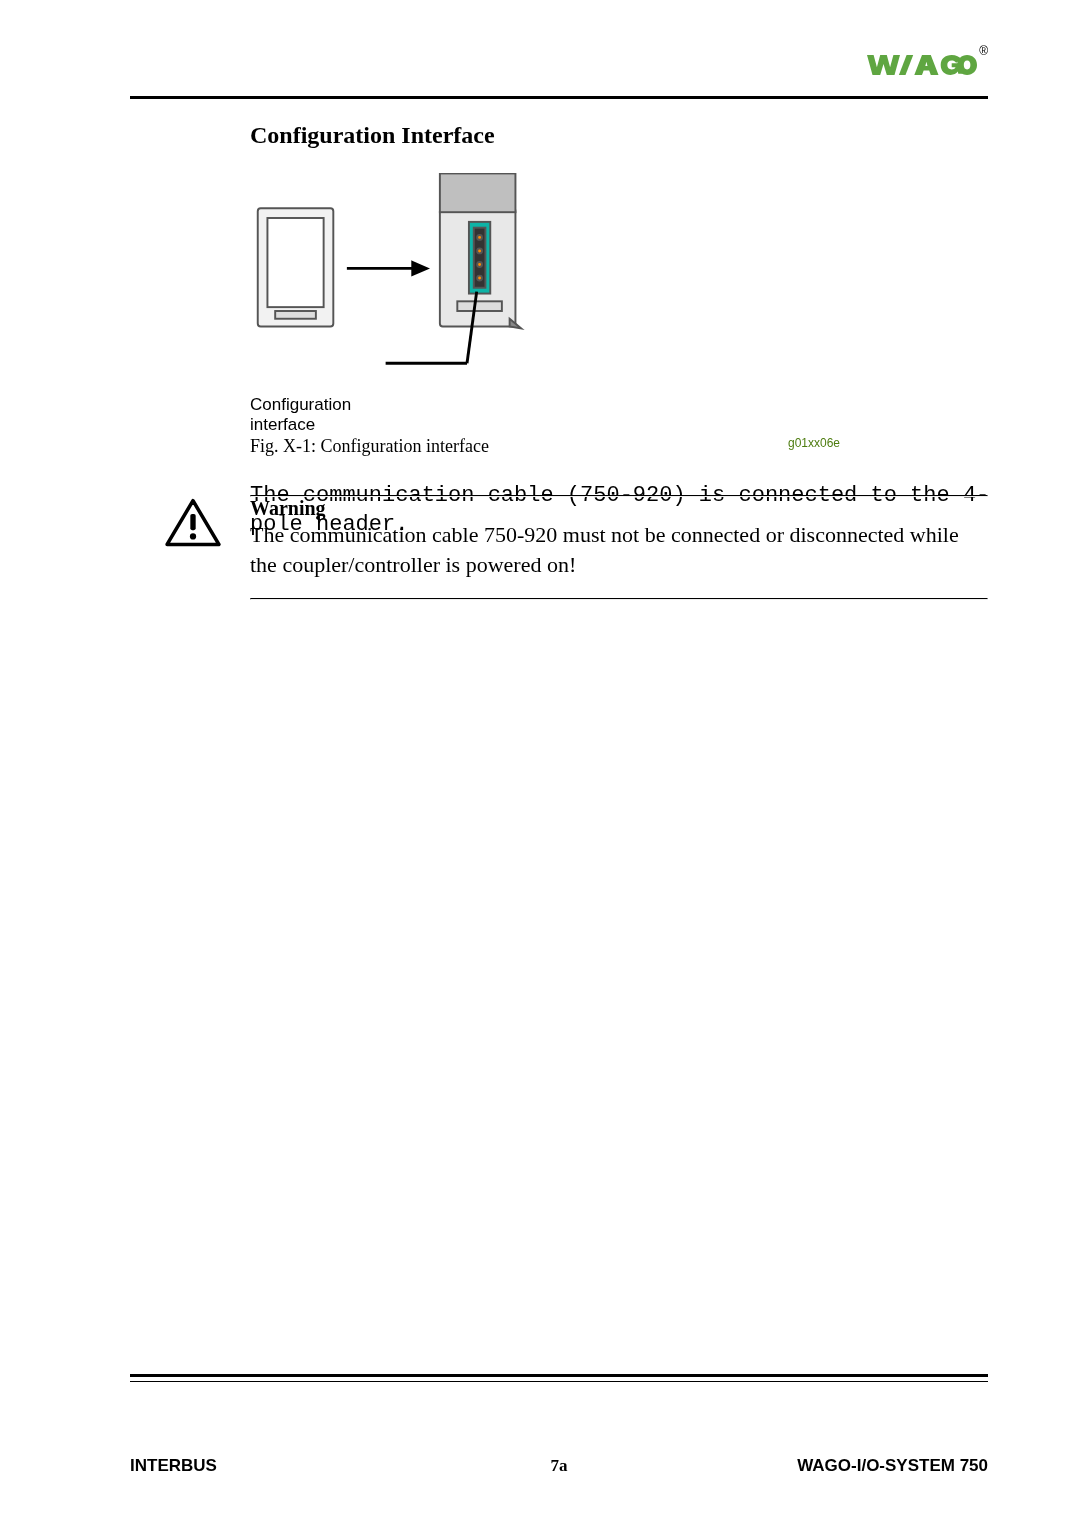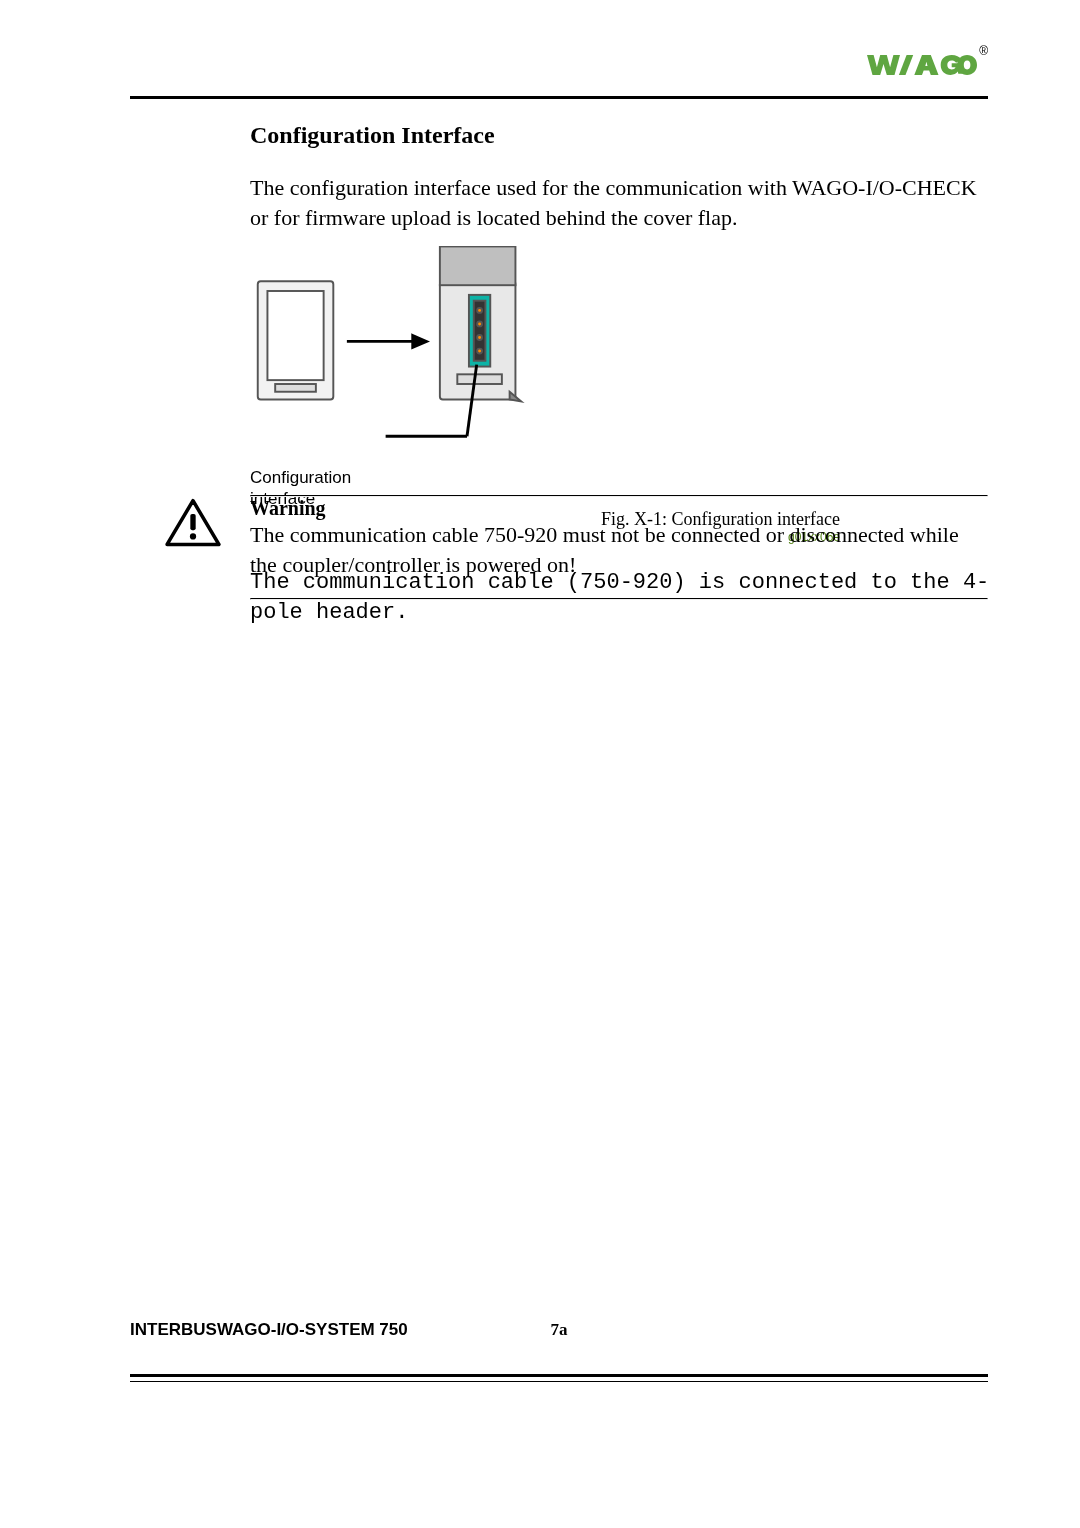--- a/index.html
+++ b/index.html
@@ -8,32 +8,32 @@
   .logo { position: absolute; top: 50px; right: 92px; display: flex; align-items: flex-start; }
   .logo-text { display:flex; align-items:center; }
   .logo svg { height: 30px; }
   .logo .reg { font-size: 12px; vertical-align: top; margin-left: 2px; font-family: Arial, sans-serif; transform: translateY(-6px); }
   .top-rule { position: absolute; left: 130px; right: 92px; top: 96px; border-top: 3px solid #000; }
   .content { position: absolute; left: 250px; right: 80px; top: 122px; }
   .h3 { font-family: "Times New Roman", Times, serif; font-weight: bold; font-size: 24px; margin-bottom: 24px; }
   .body-text { font-size: 22px; line-height: 1.35; margin-bottom: 14px; }
   .figure-wrap { margin-top: 6px; margin-bottom: 8px; }
   .figure { width: 310px; }
-  .fig-caption-row { display:flex; align-items:flex-end; justify-content:space-between; width: 590px; flex-direction: column; }
+  .fig-caption-row { display:flex; align-items:flex-start; justify-content:space-between; width: 590px; }
   .fig-caption { font-size: 18px; }
   .fig-code { font-family: Arial, Helvetica, sans-serif; font-size: 12px; color:#4d7c0f; }
   .diagram-label { font-family: Arial, Helvetica, sans-serif; font-weight: normal; font-size: 17px; line-height:1.2; margin-top:4px; }
   .warning-block { position: absolute; left: 250px; right: 92px; top: 495px; }
   .warning-rule { border-top: 1.5px solid #000; margin: 0; }
   .warning-title { font-weight: bold; font-size: 20px; }
   .warning-text { font-size: 22px; line-height: 1.35; margin-bottom: 19px; }
   .warning-icon { position: absolute; left: 164px; top: 498px; }
   .footer-rule-thick { position: absolute; left: 130px; right: 92px; top: 1374px; border-top: 3px solid #000; }
   .footer-rule-thin  { position: absolute; left: 130px; right: 92px; top: 1381px; border-top: 1px solid #000; }
-  .footer { position: absolute; left: 130px; right: 92px; top: 1320px; display:flex; justify-content:flex-start; font-family: Arial, Helvetica, sans-serif; font-weight:bold; font-size: 17px; }
+  .footer { position: absolute; left: 130px; right: 92px; top: 1456px; display:flex; justify-content:space-between; font-family: Arial, Helvetica, sans-serif; font-weight:bold; font-size: 17px; }
   .footer .center { position:absolute; left:0; right:0; text-align:center;font-family:Liberation Serif, serif; }
 </style>
 </head>
 <body>
 
 <div class="page">
 
   <div class="logo">
     <span class="logo-text">
       <svg viewBox="0 0 200 40" width="110" height="30" aria-hidden="true">
@@ -51,21 +51,20 @@
         </g>
       </svg>
     </span>
     <span class="reg">®</span>
   </div>
 
   <div class="top-rule"></div>
 
   <div class="content">
     <h3 class="h3">Configuration Interface</h3>
-    <p class="body-text">The configuration interface used for the communication with WAGO-I/O-CHECK or for firmware upload is located behind the cover flap.</p>
 
     <div class="figure-wrap">
       <div class="figure">
         <svg viewBox="0 0 320 220" width="310" height="214">
 
           <g stroke="#555" stroke-width="2" fill="#f2f2f2">
             <rect x="8" y="36" width="78" height="122" rx="3"></rect>
             <rect x="18" y="46" width="58" height="92" fill="#fff"></rect>
             <rect x="26" y="142" width="42" height="8" fill="#ddd"></rect>
           </g>

